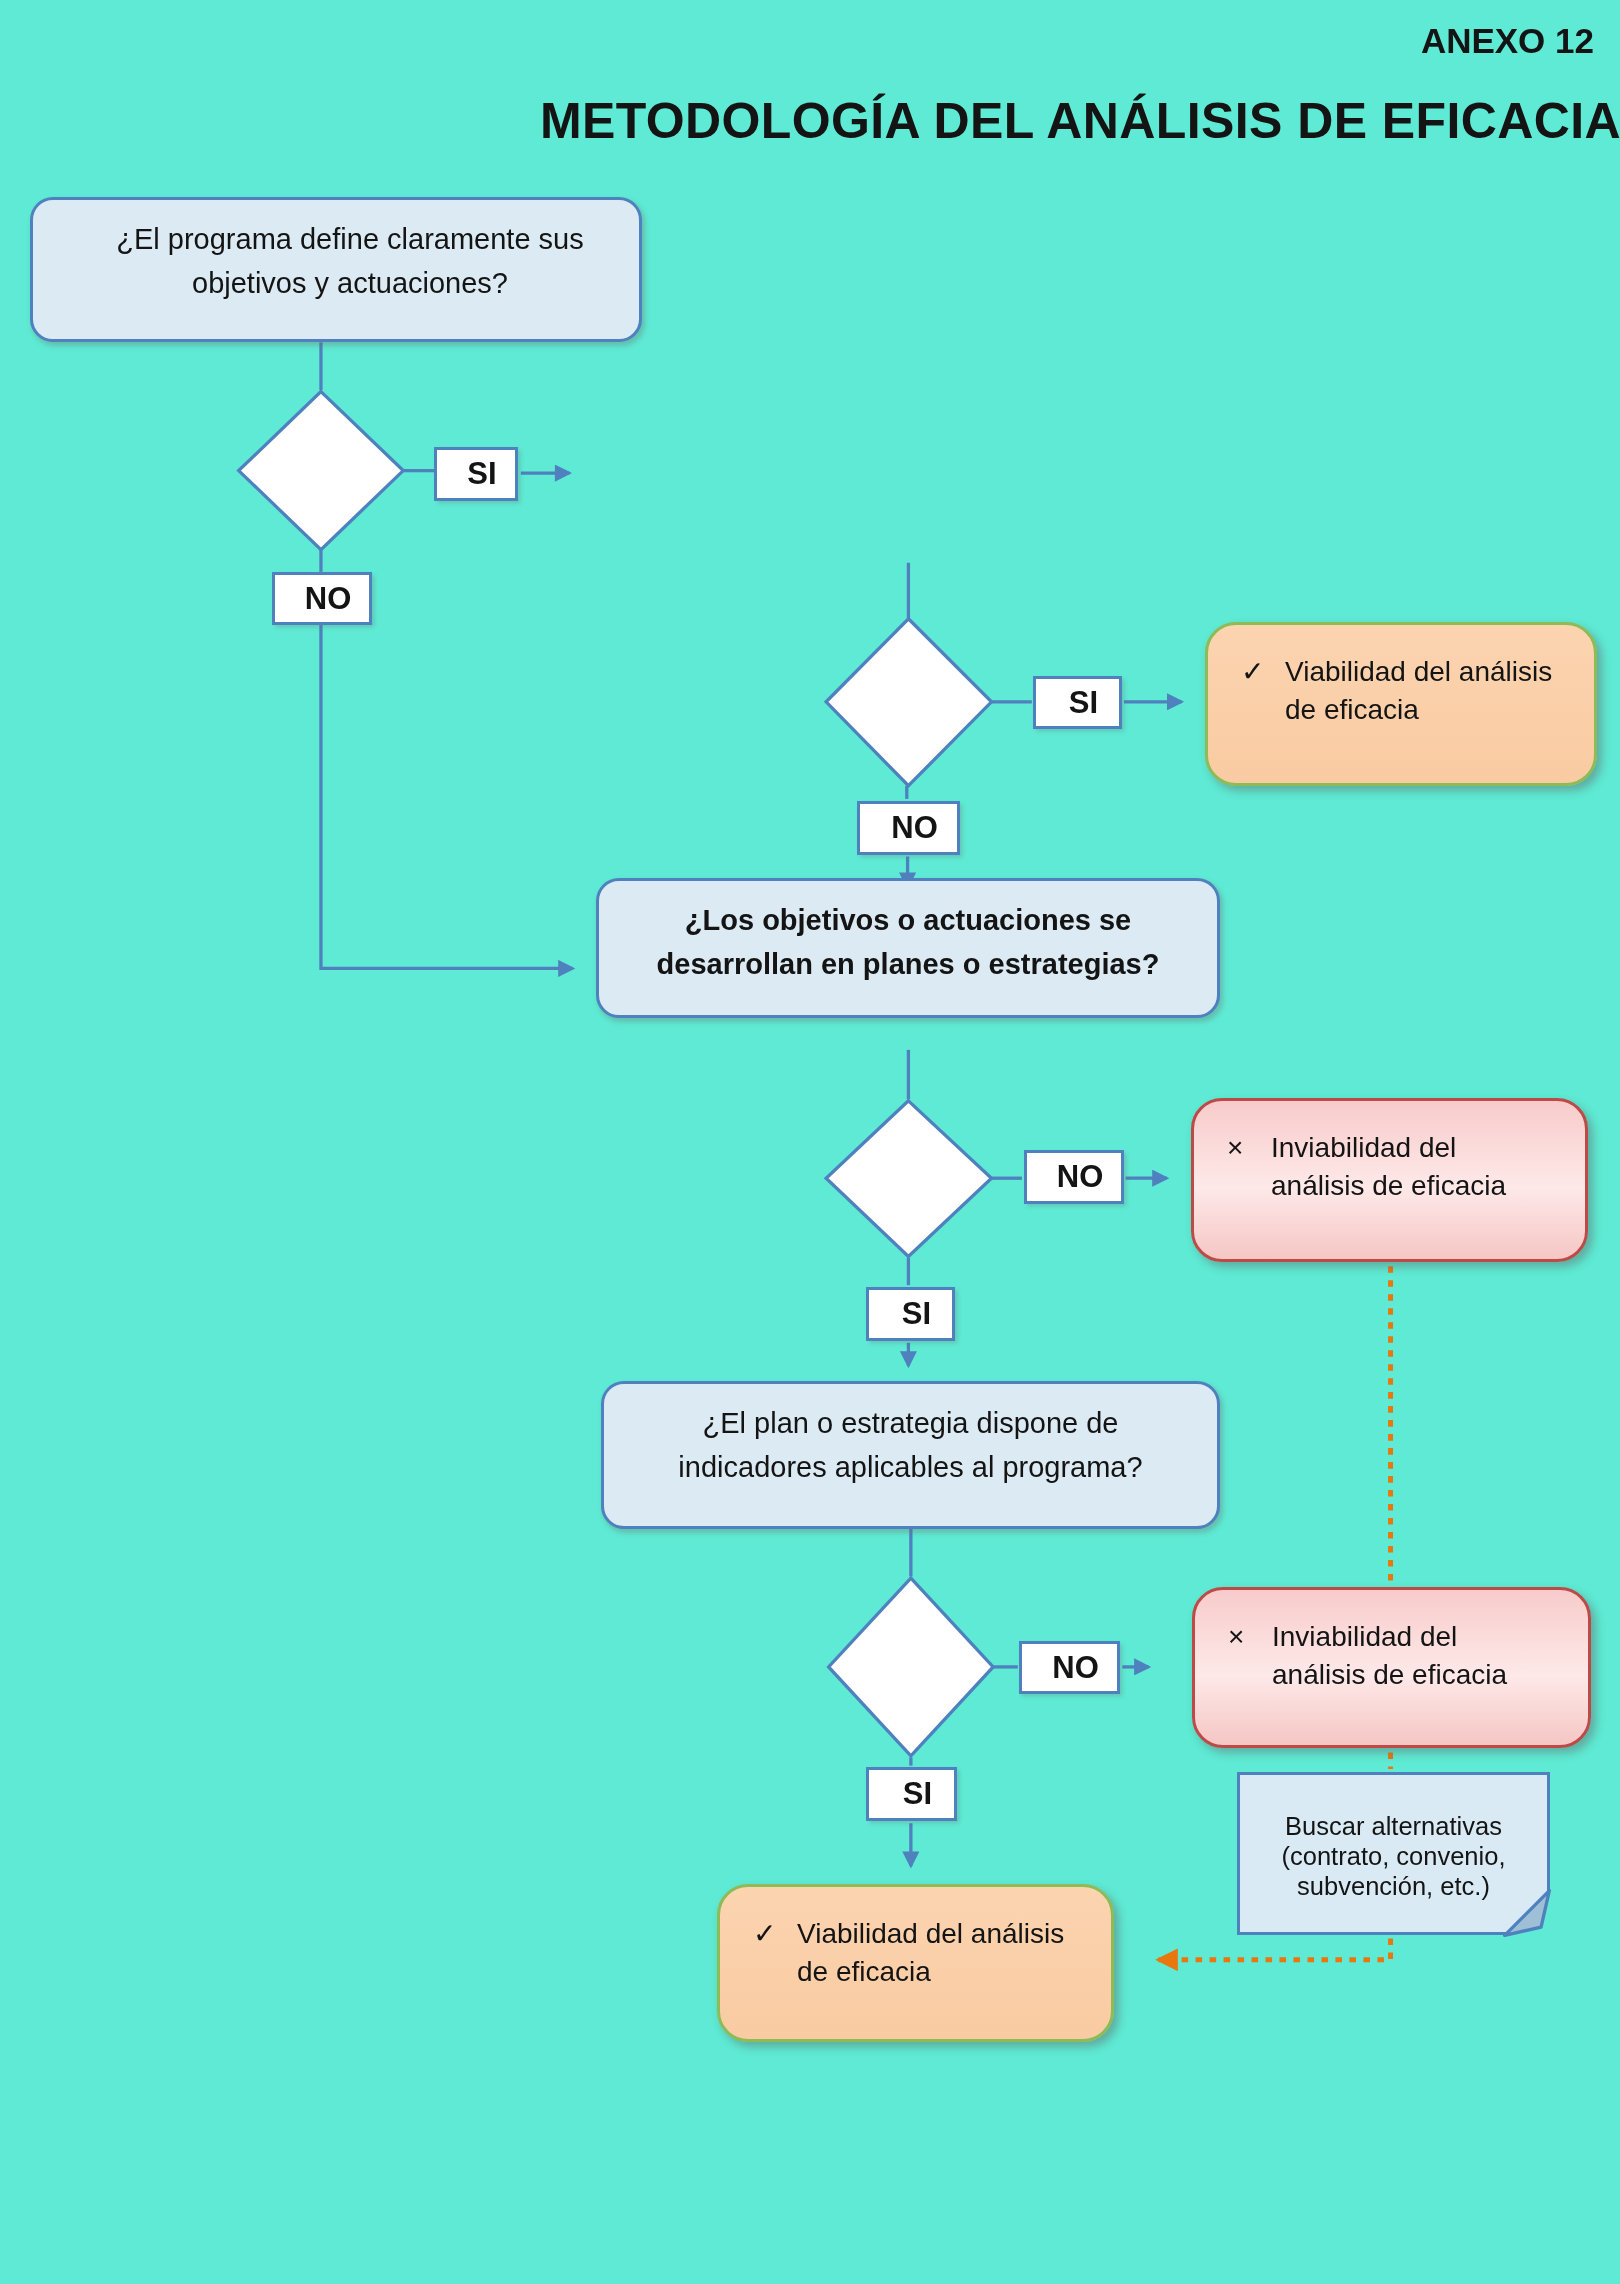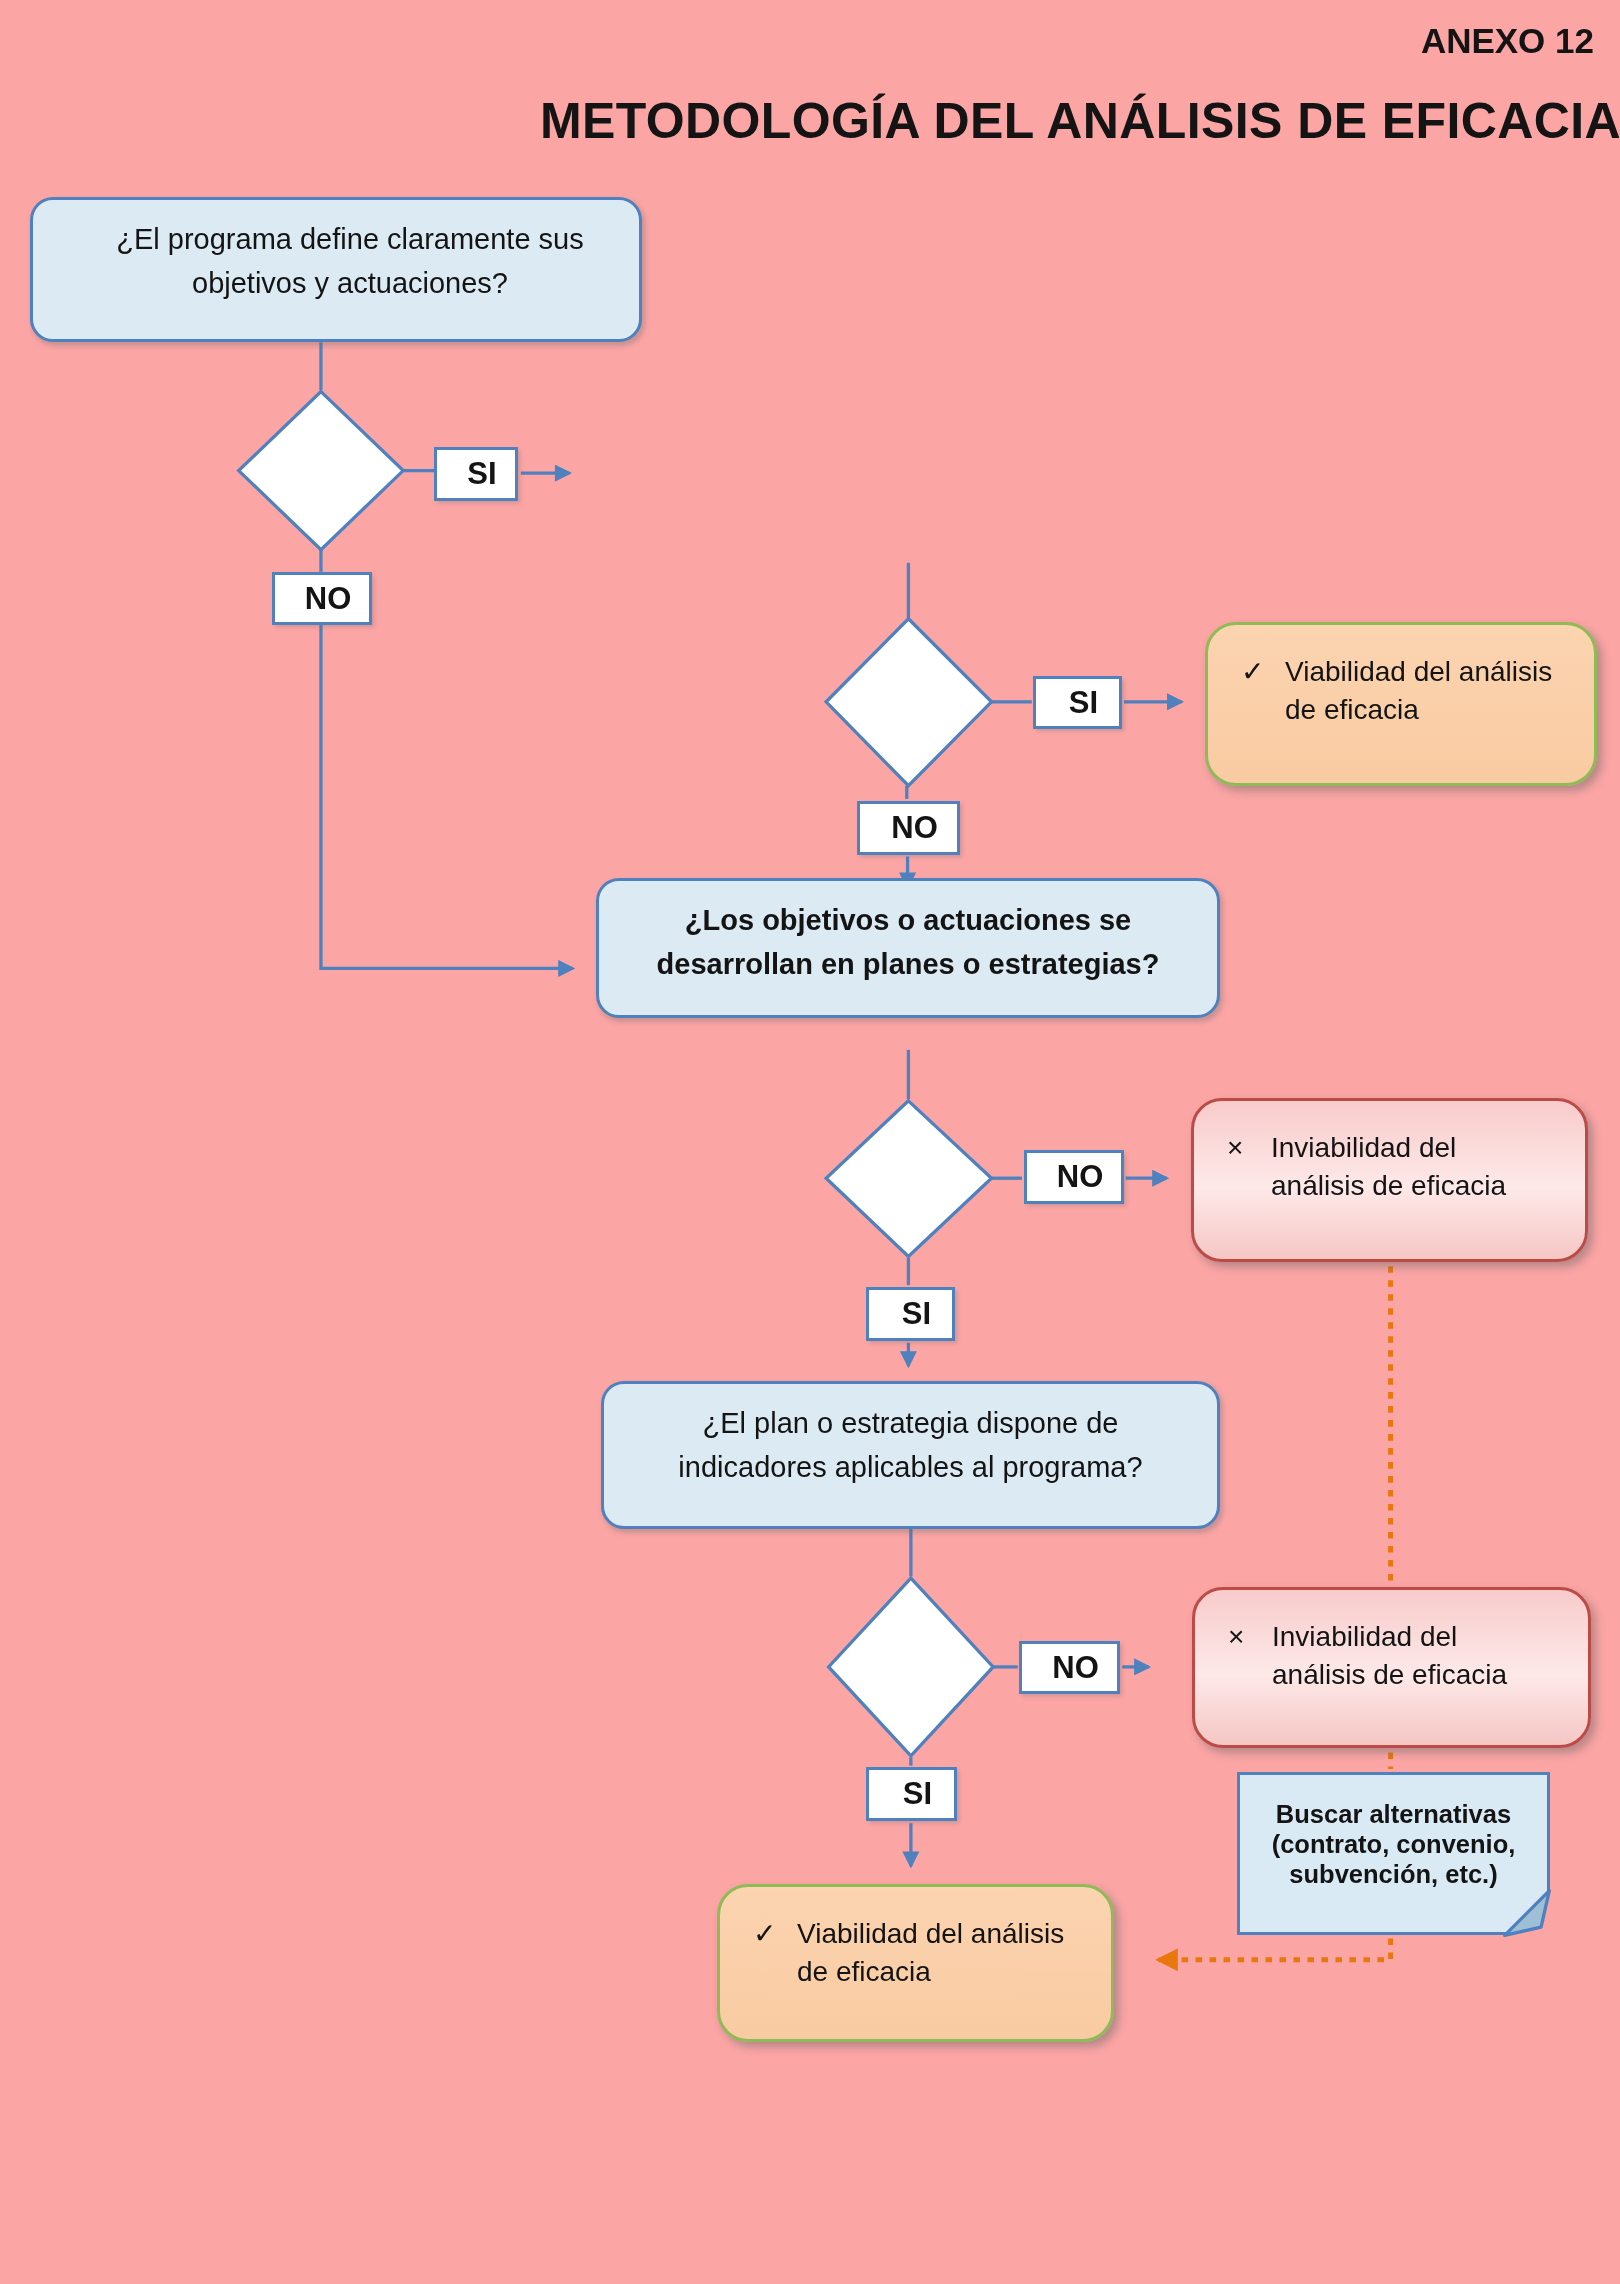--- a/index.html
+++ b/index.html
@@ -1,39 +1,39 @@
 <!DOCTYPE html>
 <html style="font-size:13px"><head>
 <meta charset="utf-8">
 <style>
   html,body{margin:0;padding:0;background:#ffffff;}
-  #canvas{position:relative;width:1621px;height:2284px;background:#fca5a5;overflow:hidden;
+  #canvas{position:relative;width:1621px;height:2284px;background:#5eead4;overflow:hidden;
           font-family:"Liberation Sans",sans-serif;color:#141414;}
   #connector-layer{position:absolute;left:0;top:0;width:1621px;height:2284px;z-index:1;}
   .abs{position:absolute;box-sizing:border-box;}
   .page-title{left:0;top:92px;width:1621px;text-align:right;font-size:50px;font-weight:700;
               letter-spacing:0.4px;z-index:2;}
   .annex{right:27px;top:21.4px;font-size:35px;font-weight:700;z-index:2;}
   .qbox{background:#DCEAF3;border:3.3px solid #4E81BD;border-radius:23px;z-index:2;
         box-shadow:2.5px 3.3px 5.8px rgba(110,110,110,0.35);padding-top:16.5px;text-align:center;}
   .qbox .line{font-size:29px;line-height:44px;white-space:nowrap;}
   .lblbox{background:#ffffff;border:3.3px solid #4E81BD;z-index:2;display:flex;align-items:center;
           justify-content:center;font-size:31px;font-weight:700;
           box-shadow:2.5px 2.5px 4.1px rgba(110,110,110,0.3);padding-left:12px;}
   .result{border-radius:31px;z-index:2;box-shadow:4.1px 5px 8.2px rgba(100,100,100,0.45);
           display:flex;align-items:flex-start;padding:28px 8.2px 0 33px;}
   .result.viable{background:linear-gradient(180deg,#FBD4B0 0%,#F9CBA2 100%);border:3.3px solid #8EBB55;}
   .result.inviable{background:linear-gradient(180deg,#F8CBCB 0%,#FDE9E8 55%,#F5C6C4 100%);
                    border:3.3px solid #BC4B47;}
   .result .res-icon{width:44px;flex:none;font-size:28px;line-height:38px;}
   .result .res-text{flex:1;font-size:28px;line-height:38px;}
   .result .res-text .line{white-space:nowrap;}
-  .note{background:#D9EAF4;border:3.3px solid #4E81BD;z-index:2;text-align:center;padding-top:24px;
+  .note{background:#D9EAF4;border:3.3px solid #4E81BD;z-index:2;text-align:center;padding-top:36px;
         box-shadow:3.3px 4.1px 6.6px rgba(100,100,100,0.4);
-        clip-path:polygon(0 0,100% 0,100% calc(100% - 41px),calc(100% - 41px) 100%,0 100%);font-weight:bold;}
+        clip-path:polygon(0 0,100% 0,100% calc(100% - 41px),calc(100% - 41px) 100%,0 100%);}
   .note .line{font-size:25.5px;line-height:30px;white-space:nowrap;}
   .note-fold{z-index:3;}
 </style>
 </head>
 <body>
 
 <div id="canvas">
 
   <svg id="connector-layer" viewBox="0 0 1970 2776" xmlns="http://www.w3.org/2000/svg">
     <defs>

